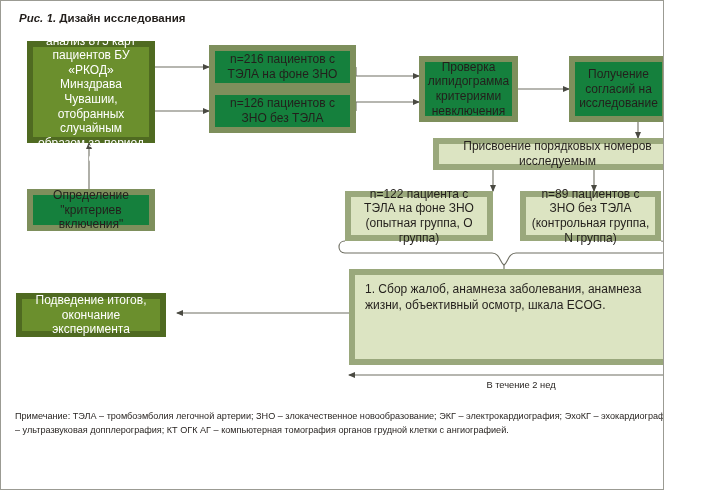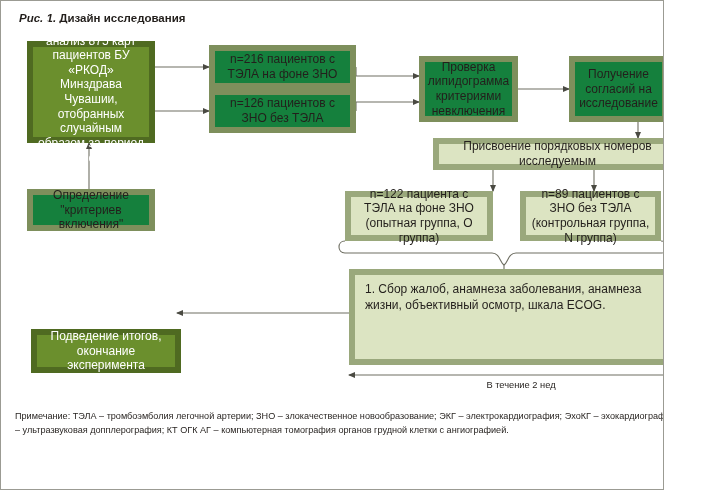--- a/index.html
+++ b/index.html
@@ -178,21 +178,21 @@
   </div>
 
   <div class="node light" style="left:519px; top:190px; width:141px; height:50px;">
     <span>n=89 пациентов с ЗНО без ТЭЛА (контрольная группа, N группа)</span>
   </div>
 
   <div class="node light textleft" style="left:348px; top:268px; width:340px; height:96px; display:block;">
     <div>1. Сбор жалоб, анамнеза заболевания, анамнеза жизни, объективный осмотр, шкала ECOG.</div>
   </div>
 
-  <div class="node dark" style="left:30px; top:292px; width:150px; height:44px;margin-top:36px;">
+  <div class="node dark" style="left:15px; top:292px; width:150px; height:44px;">
     <span>Подведение итогов, окончание эксперимента</span>
   </div>
 
 
   <div class="free-label" style="left:460px; top:379px; width:120px;">
     <span>В течение 2 нед</span>
   </div>
 
   <div id="note">
     <b>Примечание</b><span>: ТЭЛА – тромбоэмболия легочной артерии; ЗНО – злокачественное новообразование; ЭКГ – электрокардиография; ЭхоКГ – эхокардиография; УЗДГ – ультразвуковая допплерография; КТ ОГК АГ – компьютерная томография органов грудной клетки с ангиографией.</span>

